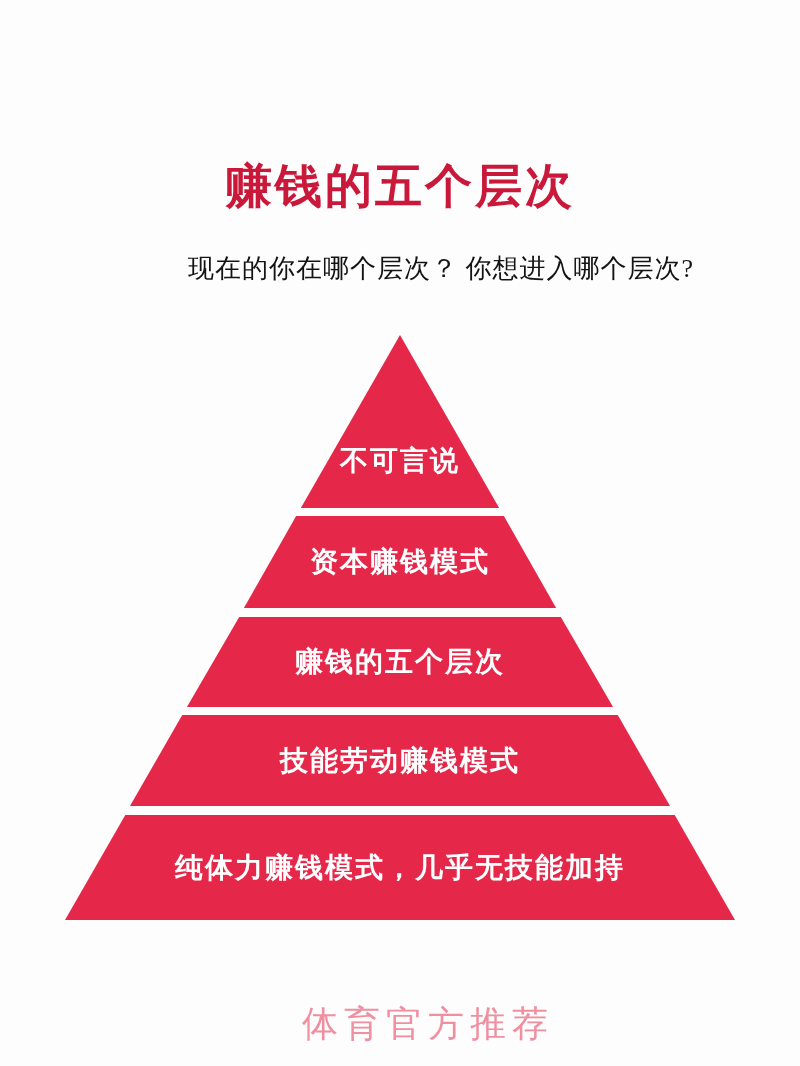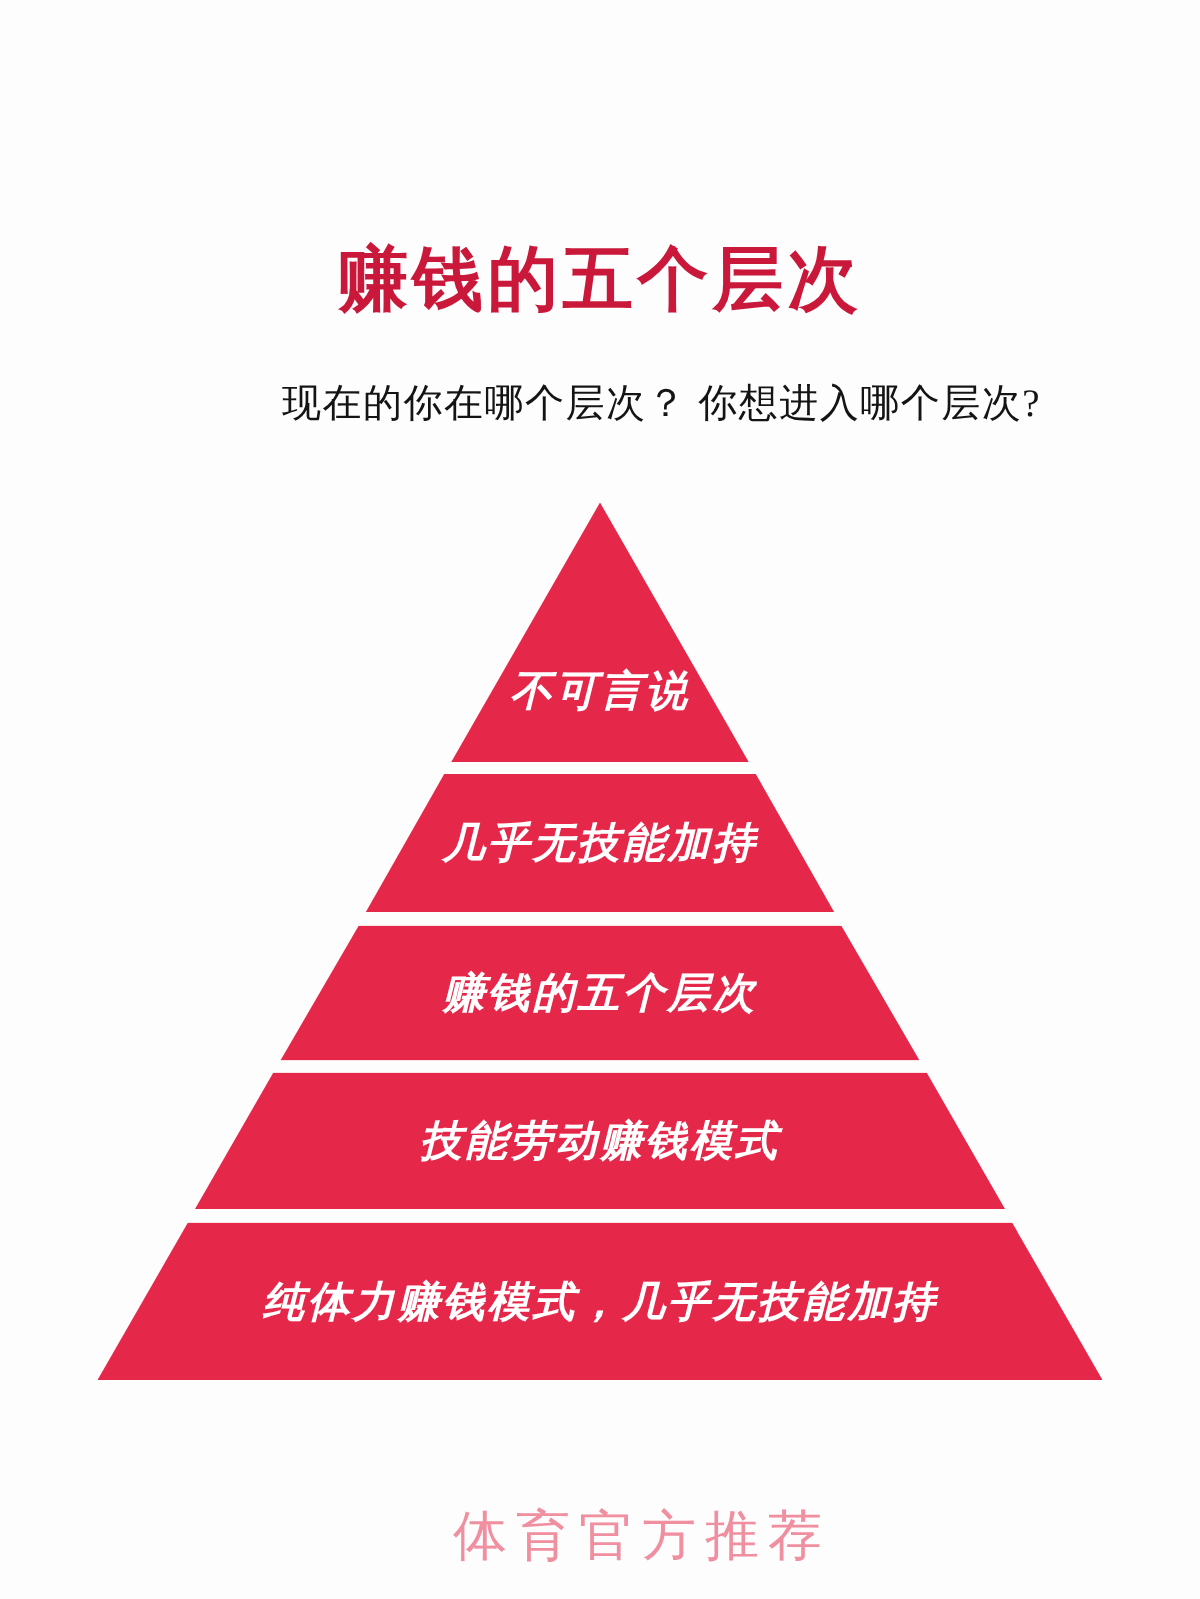--- a/index.html
+++ b/index.html
@@ -42,21 +42,20 @@
     letter-spacing: 1px;
     color: #141414;
     margin-left: 41px;
   }
   .pyramid {
     position: absolute;
     left: 65px;
     top: 335px;
     width: 670px;
     height: 585px;
-    font-style: italic;
   }
   .tier {
     position: absolute;
     left: 0;
     width: 100%;
     background: var(--pyramid-red, #e5274a);
     display: flex;
     align-items: center;
     justify-content: center;
     color: #ffffff;
@@ -115,21 +114,21 @@
 
   <div class="subtitle">现在的你在哪个层次？ 你想进入哪个层次?</div>
 
   <div class="pyramid">
 
     <div class="tier tier-1">
       <span>不可言说</span>
     </div>
 
     <div class="tier tier-2">
-      <span>几乎无技能加持</span>
+      <span>资本赚钱模式</span>
     </div>
 
     <div class="tier tier-3">
       <span>赚钱的五个层次</span>
     </div>
 
     <div class="tier tier-5">
       <span>纯体力赚钱模式，几乎无技能加持</span>
     </div>
 

